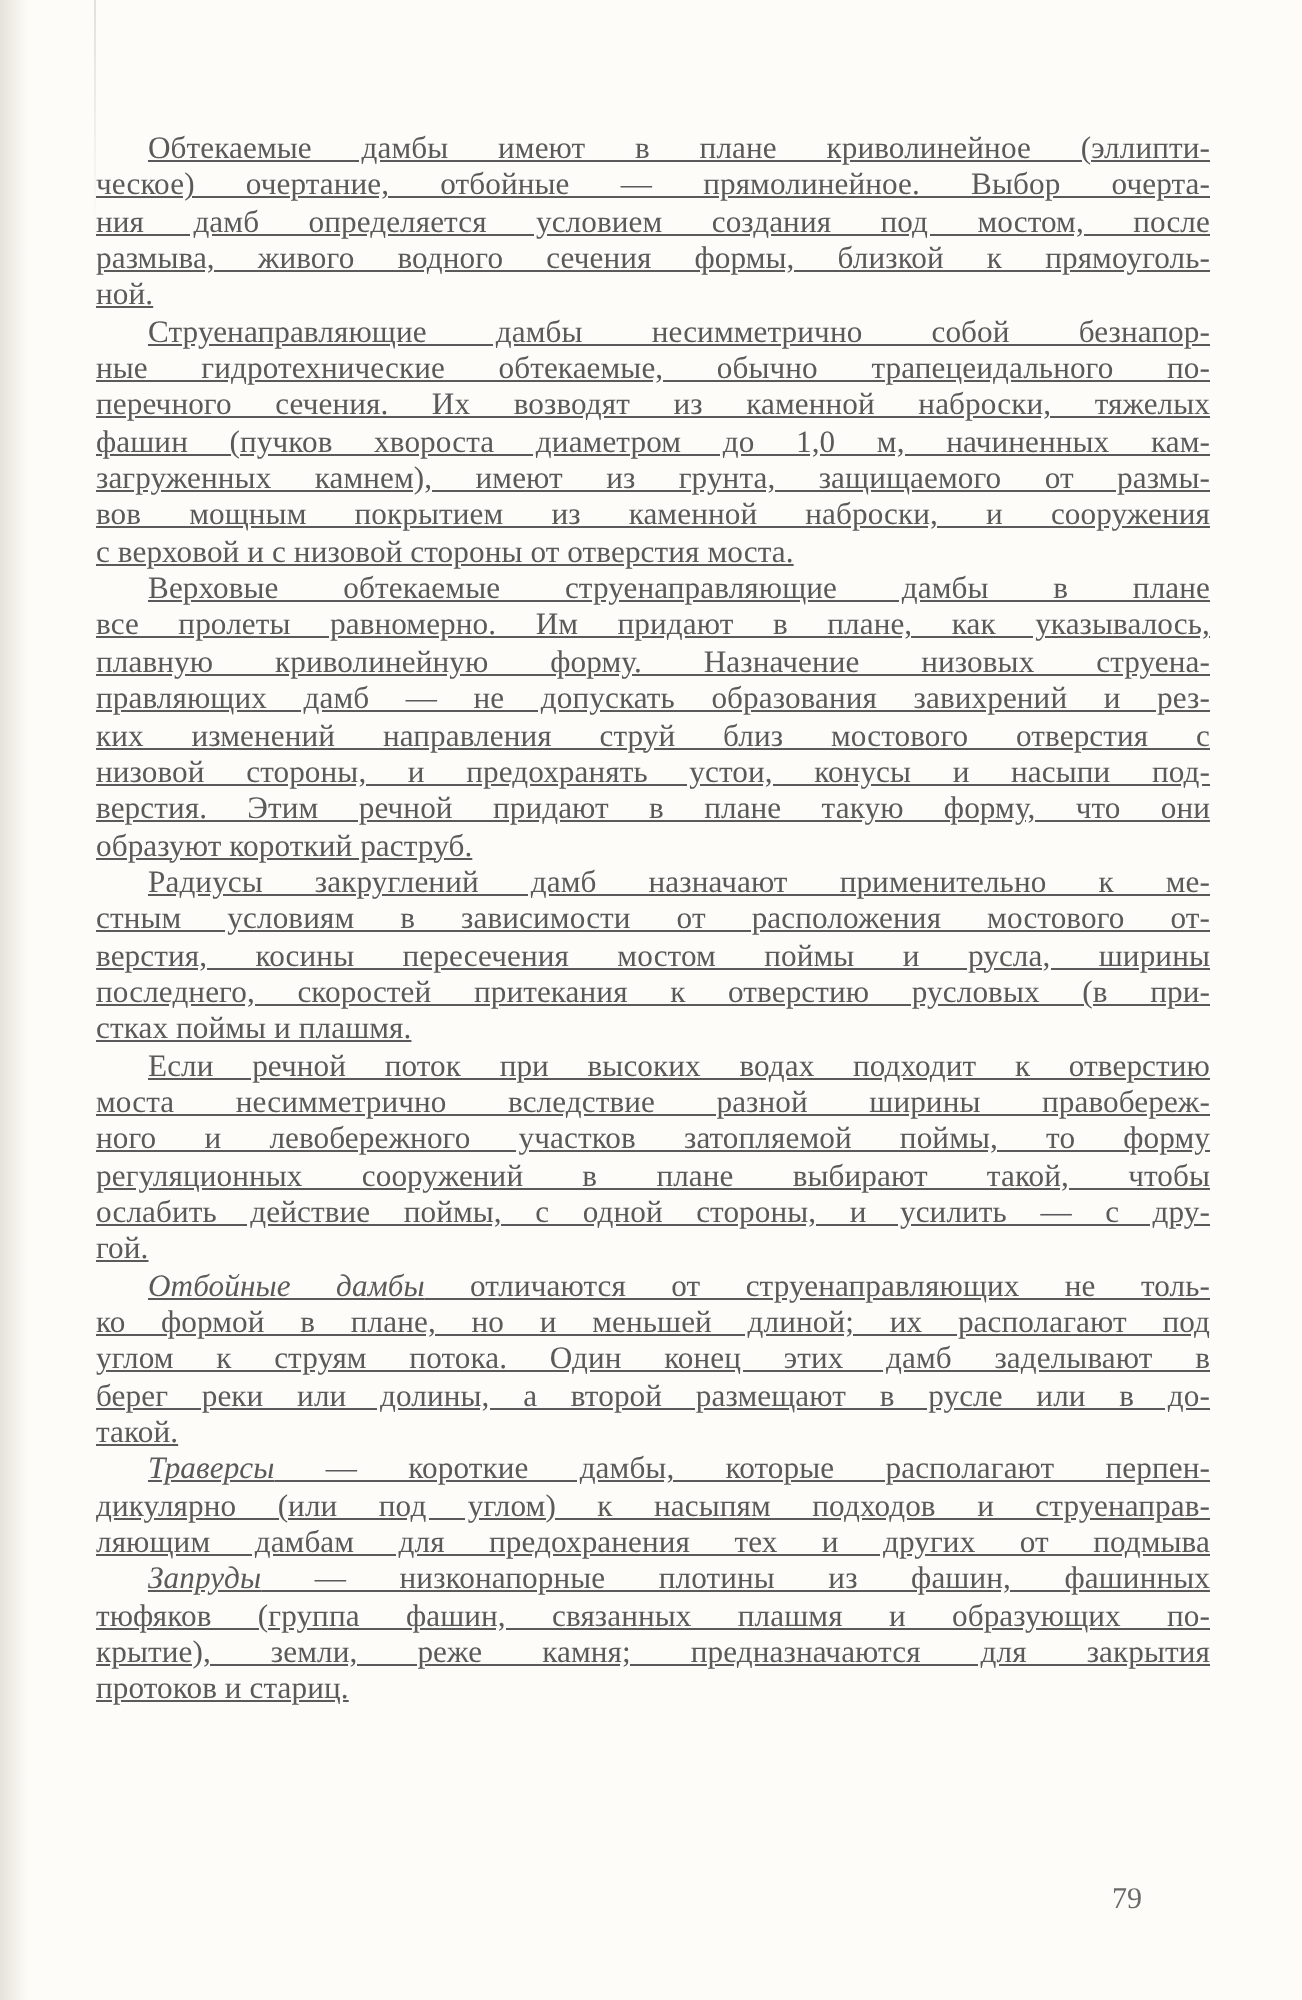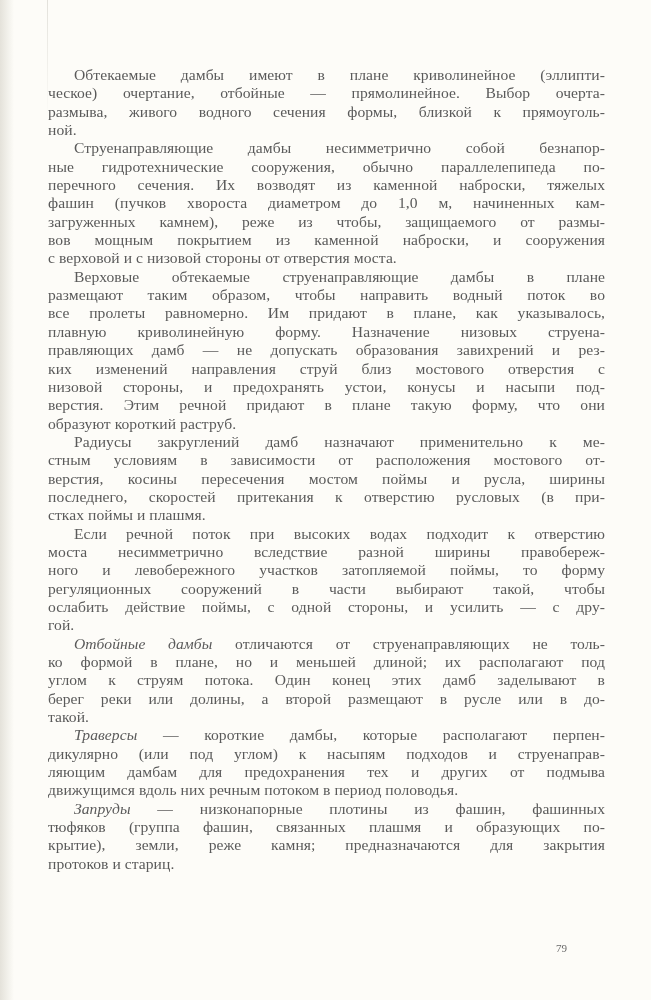--- a/index.html
+++ b/index.html
@@ -12,21 +12,21 @@
   }
   .edge {
     position:absolute; left:0; top:0; width:14px; height:1000px;
     background:linear-gradient(90deg,#e4e2da 0%,#f3f2ec 60%,#fdfcf8 100%);
   }
   .crease {
     position:absolute; left:47px; top:0; width:1px; height:120px;
     background:linear-gradient(180deg,rgba(200,198,190,0.5),rgba(200,198,190,0));
   }
   .page {
-    position:absolute; left:48px; top:66px; width:557px;
+    position:absolute; left:48px; top:66px; width:557px;text-decoration:underline;
   }
   .para {
     margin:0;
     font-size:15.6px;
     line-height:18.35px;
     text-align:justify;
     letter-spacing:0.05px;
   }
   .line {
     display:block;
@@ -34,51 +34,51 @@
     text-align-last:justify;
     white-space:nowrap;
     height:18.35px;
     overflow:visible;
   }
   .line.last { text-align-last:left; }
   .line.indent { padding-left:26px; }
   .it { font-style:italic; }
   .pagenum {
     position:absolute; left:556px; top:942px;
-    font-size:11px; color:#6a6a6a;
+    font-size:15px; color:#6a6a6a;
   }
 </style>
 </head>
 <body>
 
 <div class="edge"></div>
 <div class="crease"></div>
 
 <div class="page">
 
   <p class="para">
     <span class="line indent">Обтекаемые дамбы имеют в плане криволинейное (эллипти-</span>
     <span class="line">ческое) очертание, отбойные — прямолинейное. Выбор очерта-</span>
+    <span class="line">ния дамб определяется условием создания под мостом, после</span>
     <span class="line">размыва, живого водного сечения формы, близкой к прямоуголь-</span>
     <span class="line last">ной.</span>
   </p>
 
   <p class="para">
     <span class="line indent">Струенаправляющие дамбы несимметрично собой безнапор-</span>
-    <span class="line">ные гидротехнические сооружения, обычно параллелепипеда по-</span>
+    <span class="line">ные гидротехнические обтекаемые, обычно трапецеидального по-</span>
     <span class="line">перечного сечения. Их возводят из каменной наброски, тяжелых</span>
     <span class="line">фашин (пучков хвороста диаметром до 1,0 м, начиненных кам-</span>
-    <span class="line">загруженных камнем), реже из чтобы, защищаемого от размы-</span>
+    <span class="line">загруженных камнем), имеют из грунта, защищаемого от размы-</span>
     <span class="line">вов мощным покрытием из каменной наброски, и сооружения</span>
     <span class="line last">с верховой и с низовой стороны от отверстия моста.</span>
   </p>
 
   <p class="para">
     <span class="line indent">Верховые обтекаемые струенаправляющие дамбы в плане</span>
-    <span class="line">размещают таким образом, чтобы направить водный поток во</span>
     <span class="line">все пролеты равномерно. Им придают в плане, как указывалось,</span>
     <span class="line">плавную криволинейную форму. Назначение низовых струена-</span>
     <span class="line">правляющих дамб — не допускать образования завихрений и рез-</span>
     <span class="line">ких изменений направления струй близ мостового отверстия с</span>
     <span class="line">низовой стороны, и предохранять устои, конусы и насыпи под-</span>
     <span class="line">верстия. Этим речной придают в плане такую форму, что они</span>
     <span class="line last">образуют короткий раструб.</span>
   </p>
 
   <p class="para">
@@ -86,38 +86,37 @@
     <span class="line">стным условиям в зависимости от расположения мостового от-</span>
     <span class="line">верстия, косины пересечения мостом поймы и русла, ширины</span>
     <span class="line">последнего, скоростей притекания к отверстию русловых (в при-</span>
     <span class="line last">стках поймы и плашмя.</span>
   </p>
 
   <p class="para">
     <span class="line indent">Если речной поток при высоких водах подходит к отверстию</span>
     <span class="line">моста несимметрично вследствие разной ширины правобереж-</span>
     <span class="line">ного и левобережного участков затопляемой поймы, то форму</span>
-    <span class="line">регуляционных сооружений в части выбирают такой, чтобы</span>
+    <span class="line">регуляционных сооружений в плане выбирают такой, чтобы</span>
     <span class="line">ослабить действие поймы, с одной стороны, и усилить — с дру-</span>
     <span class="line last">гой.</span>
   </p>
 
   <p class="para">
     <span class="line indent"><span class="it">Отбойные дамбы</span><span> отличаются от струенаправляющих не толь-</span></span>
     <span class="line">ко формой в плане, но и меньшей длиной; их располагают под</span>
     <span class="line">углом к струям потока. Один конец этих дамб заделывают в</span>
     <span class="line">берег реки или долины, а второй размещают в русле или в до-</span>
     <span class="line last">такой.</span>
   </p>
 
   <p class="para">
     <span class="line indent"><span class="it">Траверсы</span><span> — короткие дамбы, которые располагают перпен-</span></span>
     <span class="line">дикулярно (или под углом) к насыпям подходов и струенаправ-</span>
     <span class="line">ляющим дамбам для предохранения тех и других от подмыва</span>
-    <span class="line last">движущимся вдоль них речным потоком в период половодья.</span>
   </p>
 
   <p class="para">
     <span class="line indent"><span class="it">Запруды</span><span> — низконапорные плотины из фашин, фашинных</span></span>
     <span class="line">тюфяков (группа фашин, связанных плашмя и образующих по-</span>
     <span class="line">крытие), земли, реже камня; предназначаются для закрытия</span>
     <span class="line last">протоков и стариц.</span>
   </p>
 
 </div>

